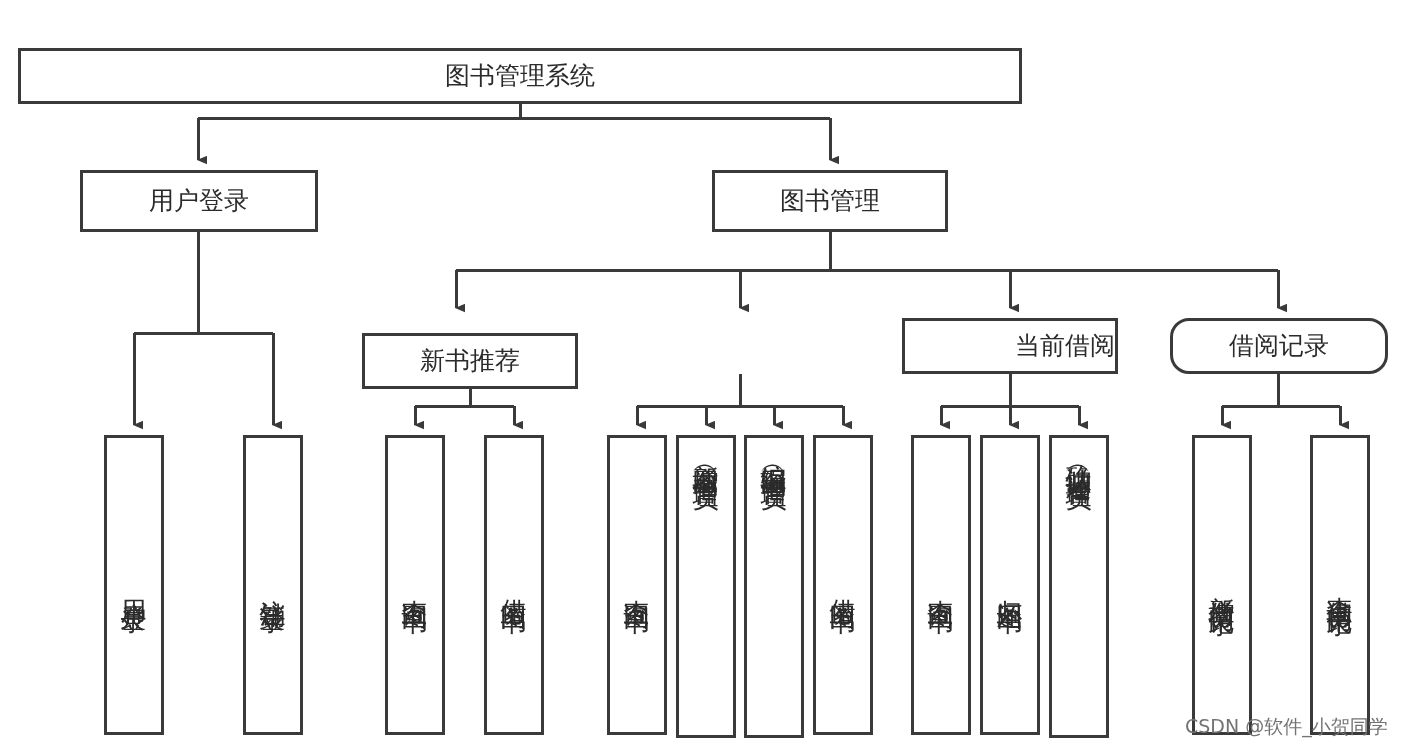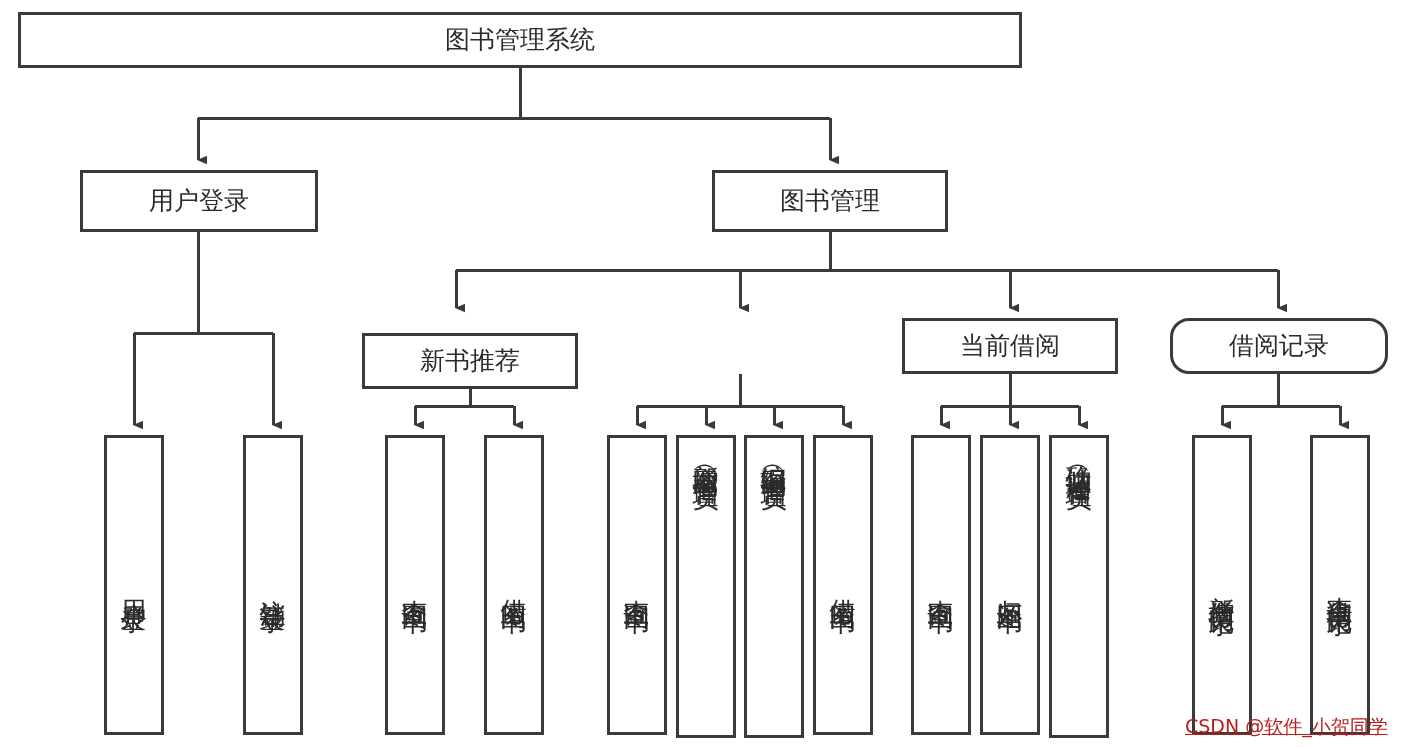--- a/index.html
+++ b/index.html
@@ -29,21 +29,21 @@
     position: absolute;
     box-sizing: border-box;
     border: 3px solid #3a3a3a;
     background: #ffffff;
     display: flex;
     align-items: center;
     justify-content: center;
     color: #2b2b2b;
     z-index: 2;
   }
-  .node.root-node { border-width: 3px; }
+  .node.root-node { border-width: 3px; margin-top: 36px; }
   .node-label {
     display: block;
     text-align: center;
     line-height: 1.18;
     white-space: nowrap;
     color: #2b2b2b;
   }
   .node.horiz .node-label {
     font-size: 25px;
   }
@@ -62,25 +62,24 @@
   }
   .node.vert.vert-mid {
     align-items: center;
     padding-top: 0;
   }
   .watermark {
     position: absolute;
     left: 1185px;
     top: 714px;
     font-size: 19px;
-    color: #b91c1c;
+    color: #737373;
     white-space: nowrap;
     z-index: 3;
     font-family: "DejaVu Sans", "Liberation Sans", sans-serif;
-    text-decoration: underline;
   }
 </style>
 </head>
 <body>
 
 <div id="diagram-root">
 
   <svg id="edge-layer" viewBox="0 0 1405 747" width="1405" height="747" xmlns="http://www.w3.org/2000/svg">
     <defs>
       <marker id="arrowhead" markerWidth="9" markerHeight="10" refX="4.2" refY="9" orient="auto" markerUnits="userSpaceOnUse">
@@ -138,21 +137,21 @@
   <div class="node horiz" style="left:80px; top:170px; width:238px; height:62px;">
     <span class="node-label">用户登录</span>
   </div>
   <div class="node horiz" style="left:712px; top:170px; width:236px; height:62px;">
     <span class="node-label">图书管理</span>
   </div>
 
   <div class="node horiz" style="left:362px; top:333px; width:216px; height:56px;">
     <span class="node-label">新书推荐</span>
   </div>
-  <div class="node horiz" style="left:902px; top:318px; width:216px; height:56px;">
+  <div class="node horiz" style="left:902px; top:318px; width:216px; height:56px;justify-content:flex-end;">
     <span class="node-label">当前借阅</span>
   </div>
   <div class="node horiz" style="left:1170px; top:318px; width:218px; height:56px;border-radius:19px;">
     <span class="node-label">借阅记录</span>
   </div>
 
   <div class="node vert vert-mid" style="left:104px; top:435px; width:60px; height:300px;">
     <span class="node-label">用户登录</span>
   </div>
   <div class="node vert vert-mid" style="left:243px; top:435px; width:60px; height:300px;">

